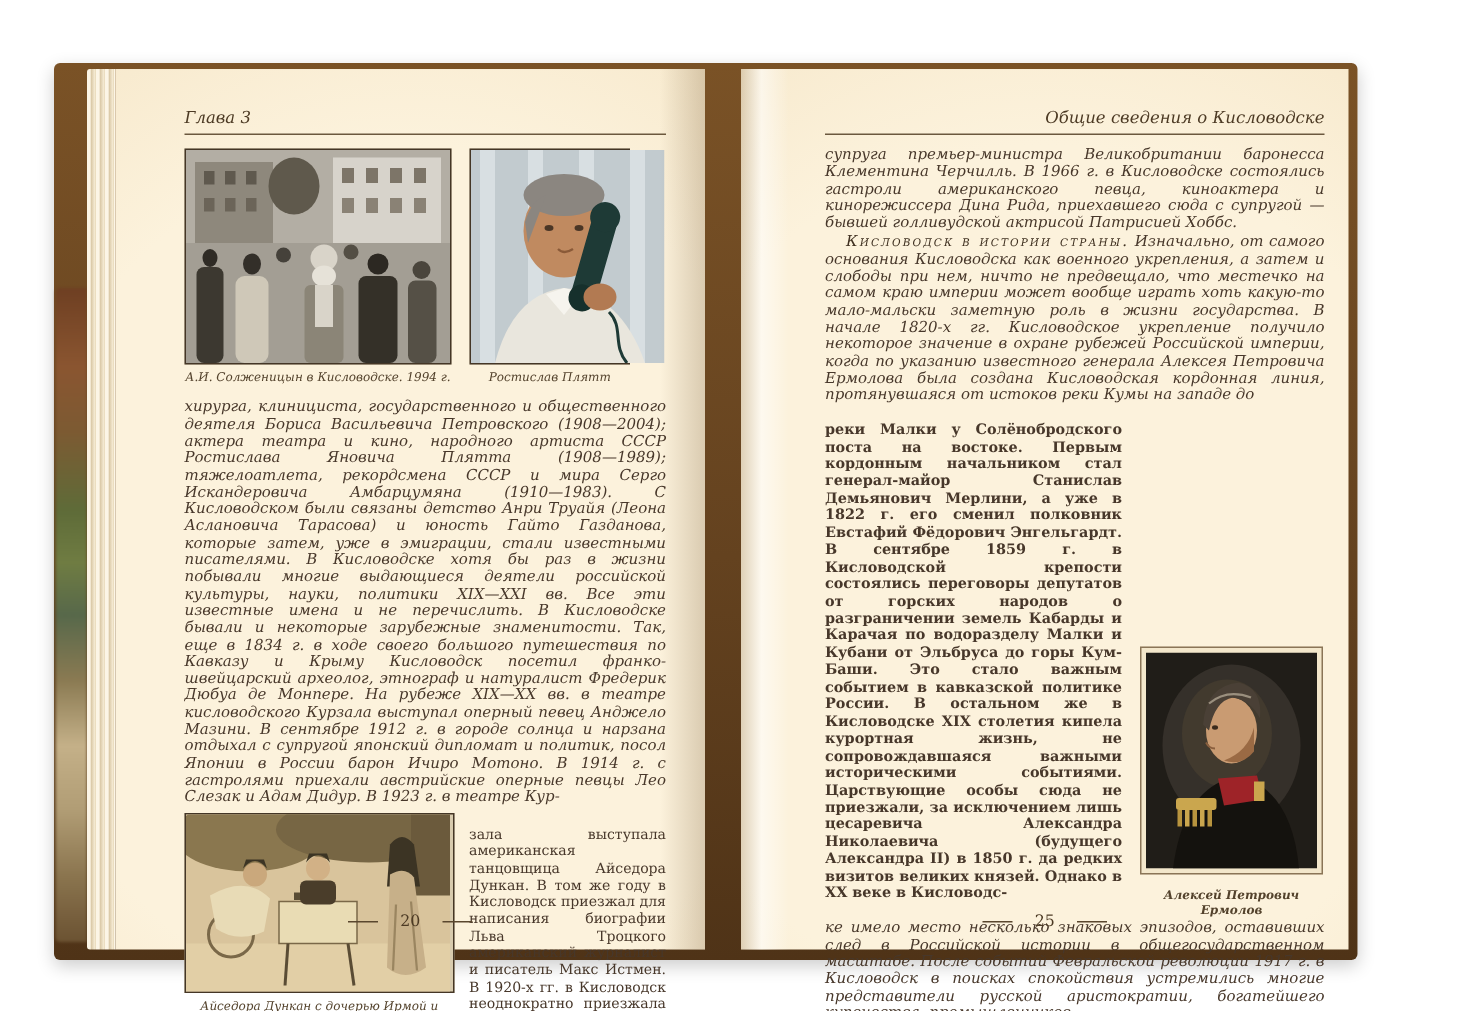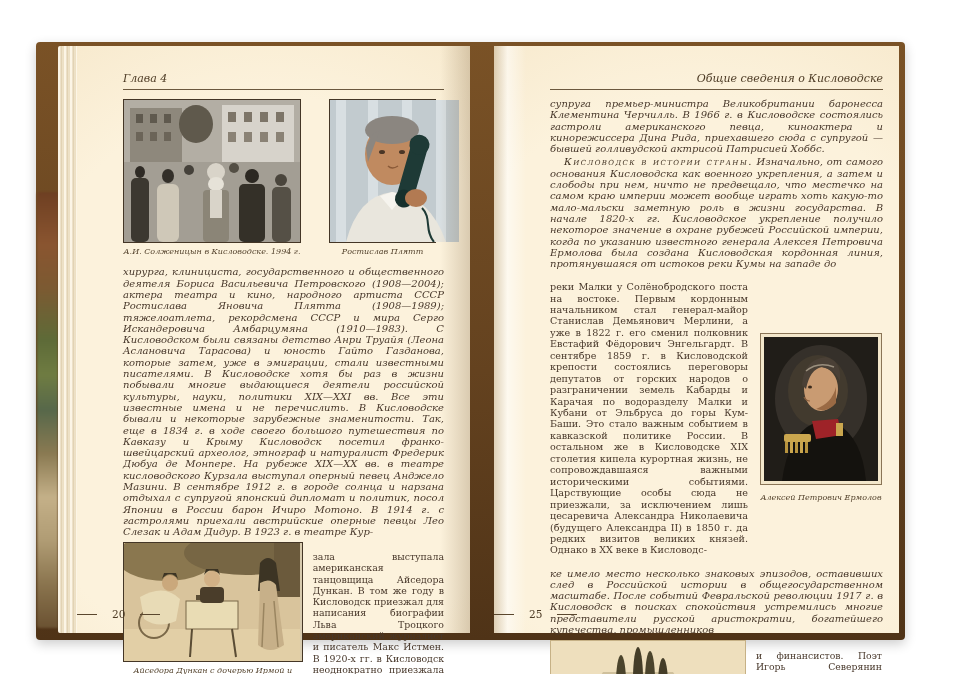--- a/index.html
+++ b/index.html
@@ -72,48 +72,48 @@
     color:#53422c;margin-top:4px;
   }
   figure{margin:0;}
   .photo-frame{border:1px solid #443626;display:block;background:#d8cbae;}
   .portrait-frame{
     border:1px solid #8a7557;background:#f3e7cb;padding:3px;display:inline-block;
   }
   .sketch-frame{border:1px solid #c6b186;display:block;}
   svg{display:block;}
   
-  .photo-row{display:flex;gap:28px;margin-top:9px;}
+  .photo-row{display:flex;gap:12px;margin-top:9px;}
   .two-col{display:flex;gap:10px;margin-top:4px;align-items:flex-start;}
   .col-text-a{width:133px;font-size:9.4px;line-height:11.3px;text-align:justify;}
-  .col-row{display:flex;margin-top:2px;align-items:center;}
+  .col-row{display:flex;margin-top:2px;align-items:flex-end;font-weight:bold;}
   .col-text-b{width:198px;font-size:9.6px;line-height:11.45px;text-align:justify;}
   .portrait-fig{margin-left:auto;width:124px;text-align:center;}
   .col2-row{display:flex;gap:10px;margin-top:5px;align-items:flex-start;}
   .house-fig{width:196px;}
   .col-text-c{width:126px;font-size:9.3px;line-height:11.2px;text-align:justify;}
   
   .page-num{
     position:absolute;bottom:13px;left:0;right:0;
-    display:flex;align-items:center;gap:15px;
+    display:flex;justify-content:center;align-items:center;gap:15px;
     font-size:10.5px;color:#4c3a24;
   }
   .pn-dash{width:20px;height:1px;background:#5a472e;}
 </style>
 </head>
 <body>
 
 <div class="book">
   <div class="cover-art-left"></div>
   <div class="stack stack-left"></div>
   <div class="stack stack-right"></div>
 
   <div class="page page-left">
     <div class="page-inner pl-content">
-      <div class="hdr">Глава 4</div>
+      <div class="hdr">Глава 3</div>
 
       <div class="photo-row">
         <figure style="width:178px;">
           <div class="photo-frame">
             <svg width="176" height="142" viewBox="0 0 176 142">
               <rect width="176" height="142" fill="#c7c3bb"></rect>
               <rect x="0" y="0" width="176" height="62" fill="#b3aea4"></rect>
               <rect x="98" y="5" width="72" height="57" fill="#d7d3cb"></rect>
               <rect x="104" y="12" width="8" height="10" fill="#7d7568"></rect>
                 <rect x="120" y="12" width="8" height="10" fill="#7d7568"></rect>

